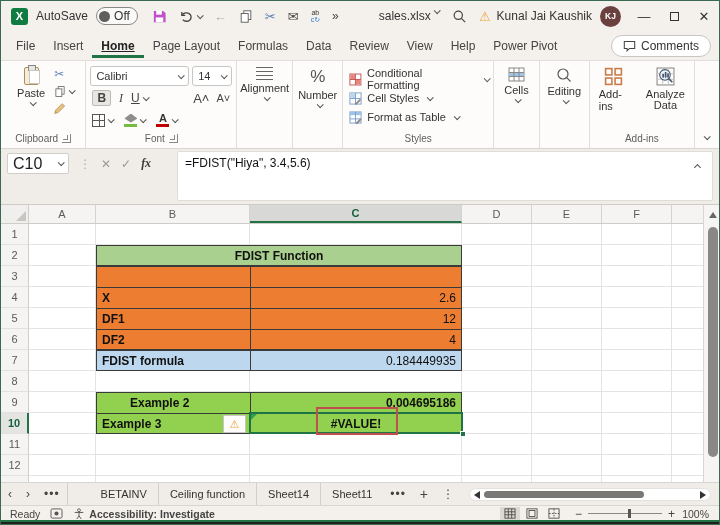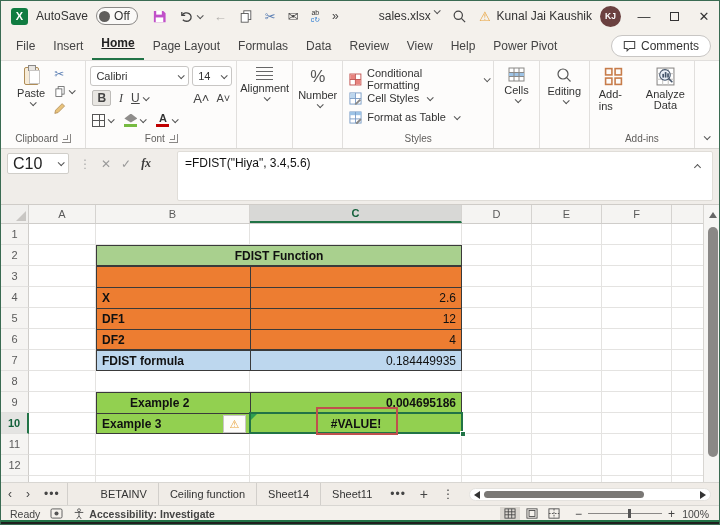--- a/index.html
+++ b/index.html
@@ -18,21 +18,21 @@
   .chu { display:inline-block; width:5px; height:5px; border-right:1.2px solid #555; border-bottom:1.2px solid #555; transform:rotate(-135deg); }
   .titlebar-file { margin-left:34px; display:flex; align-items:flex-start; }
   .avatar { width:21px; height:21px; border-radius:50%; background:#6b4140; color:#fff; font-size:8.5px; font-weight:bold; display:flex; align-items:center; justify-content:center; margin:0 8px; }
   .win-ctl { width:30px; height:30px; display:flex; align-items:center; justify-content:center; color:#333; font-size:13px; }
   .max-box { width:9px; height:9px; border:1px solid #333; }
   .warn { color:#e8a33d; font-size:13px; }
 
   
   #menubar { top:30px; left:0; right:0; height:29px; display:flex; align-items:center; font-size:12px; color:#444; background:#f4f1ec; }
   .menu-item { padding:5px 9px; white-space:nowrap; }
-  .menu-item.active { font-weight:bold; color:#222; border-bottom:3px solid #217346; padding-bottom:8px;text-decoration:underline; }
+  .menu-item.active { font-weight:bold; color:#222; border-bottom:3px solid #217346; padding-bottom:2px;text-decoration:underline; }
   .comments-btn { display:flex; align-items:center; gap:5px; border:1px solid #c8c6c4; border-radius:14px; background:#fff; padding:3px 11px; margin-right:8px; font-size:12px; color:#333; }
 
   
   #ribbon { top:59px; left:0; right:0; height:89px; background:#fdfcfb; border-top:1px solid #e1dfdd; border-bottom:1px solid #d8d6d2; display:flex; }
   .rgroup { display:flex; flex-direction:column; border-right:1px solid #e1dfdd; padding:4px 4px 0 4px; }
   .rgroup-body { flex:1; display:flex; align-items:flex-start; justify-content:center; gap:4px; }
   .rgroup-label { height:17px; font-size:10px; color:#605e5c; display:flex; align-items:center; justify-content:center; gap:4px; padding-bottom:2px; }
   .launcher { width:9px; height:9px; border-right:1px solid #8a8886; border-bottom:1px solid #8a8886; position:relative; }
   .launcher::after { content:""; position:absolute; right:2px; bottom:2px; width:4px; height:4px; border-right:1px solid #8a8886; border-bottom:1px solid #8a8886; }
   .bigbtn { display:flex; flex-direction:column; align-items:center; font-size:11px; color:#333; padding:2px 5px; gap:2px; }

